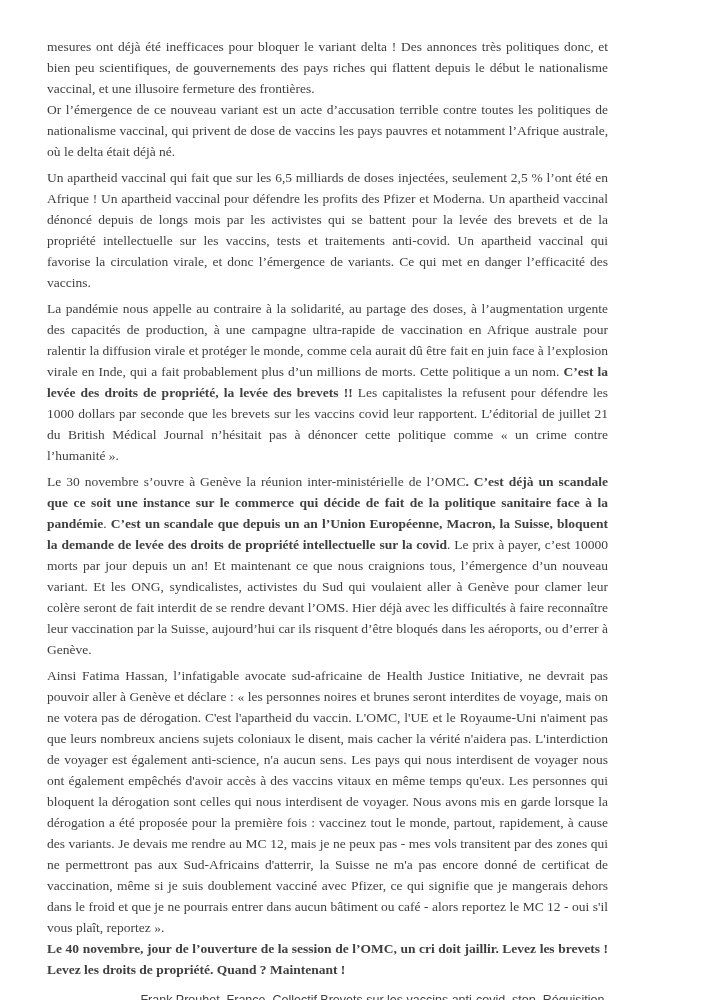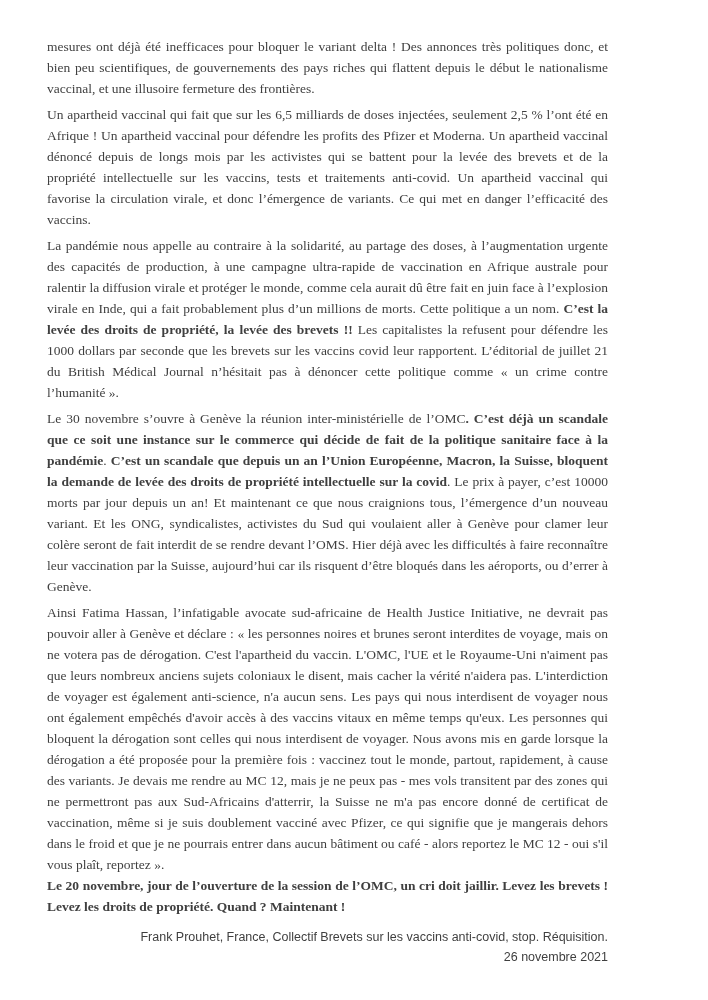--- a/index.html
+++ b/index.html
@@ -32,23 +32,24 @@
     text-align: right;
   }
   .signature div { margin: 0; }
 </style>
 </head>
 <body>
 
 <div class="page" style="background: rgb(255, 255, 255); color: rgb(63, 63, 63);">
   <div class="doc">
       <p><span>mesures ont déjà été inefficaces pour bloquer le variant delta ! Des annonces très politiques donc, et bien peu scientifiques, de gouvernements des pays riches qui flattent depuis le début le nationalisme vaccinal, et une illusoire fermeture des frontières.</span></p>
+      <p><span>Or l’émergence de ce nouveau variant est un acte d’accusation terrible contre toutes les politiques de nationalisme vaccinal, qui privent de dose de vaccins les pays pauvres et notamment l’Afrique australe, où le delta était déjà né.</span></p>
       <p class="gap"><span>Un apartheid vaccinal qui fait que sur les 6,5 milliards de doses injectées, seulement 2,5 % l’ont été en Afrique ! Un apartheid vaccinal pour défendre les profits des Pfizer et Moderna. Un apartheid vaccinal dénoncé depuis de longs mois par les activistes qui se battent pour la levée des brevets et de la propriété intellectuelle sur les vaccins, tests et traitements anti-covid. Un apartheid vaccinal qui favorise la circulation virale, et donc l’émergence de variants. Ce qui met en danger l’efficacité des vaccins.</span></p>
       <p class="gap"><span>La pandémie nous appelle au contraire à la solidarité, au partage des doses, à l’augmentation urgente des capacités de production, à une campagne ultra-rapide de vaccination en Afrique australe pour ralentir la diffusion virale et protéger le monde, comme cela aurait dû être fait en juin face à l’explosion virale en Inde, qui a fait probablement plus d’un millions de morts. Cette politique a un nom. </span><span class="run-b">C’est la levée des droits de propriété, la levée des brevets !!</span><span> Les capitalistes la refusent pour défendre les 1000 dollars par seconde que les brevets sur les vaccins covid leur rapportent. L’éditorial de juillet 21 du British Médical Journal n’hésitait pas à dénoncer cette politique comme « un crime contre l’humanité ».</span></p>
       <p class="gap"><span>Le 30 novembre s’ouvre à Genève la réunion inter-ministérielle de l’OMC</span><span class="run-b">. C’est déjà un scandale que ce soit une instance sur le commerce qui décide de fait de la politique sanitaire face à la pandémie</span><span>. </span><span class="run-b">C’est un scandale que depuis un an l’Union Européenne, Macron, la Suisse, bloquent la demande de levée des droits de propriété intellectuelle sur la covid</span><span>. Le prix à payer, c’est 10000 morts par jour depuis un an! Et maintenant ce que nous craignions tous, l’émergence d’un nouveau variant. Et les ONG, syndicalistes, activistes du Sud qui voulaient aller à Genève pour clamer leur colère seront de fait interdit de se rendre devant l’OMS. Hier déjà avec les difficultés à faire reconnaître leur vaccination par la Suisse, aujourd’hui car ils risquent d’être bloqués dans les aéroports, ou d’errer à Genève.</span></p>
       <p class="gap"><span>Ainsi Fatima Hassan, l’infatigable avocate sud-africaine de Health Justice Initiative, ne devrait pas pouvoir aller à Genève et déclare : </span><span class="run-i">« les personnes noires et brunes seront interdites de voyage, mais on ne votera pas de dérogation. C'est l'apartheid du vaccin. L'OMC, l'UE et le Royaume-Uni n'aiment pas que leurs nombreux anciens sujets coloniaux le disent, mais cacher la vérité n'aidera pas. L'interdiction de voyager est également anti-science, n'a aucun sens. Les pays qui nous interdisent de voyager nous ont également empêchés d'avoir accès à des vaccins vitaux en même temps qu'eux. Les personnes qui bloquent la dérogation sont celles qui nous interdisent de voyager. Nous avons mis en garde lorsque la dérogation a été proposée pour la première fois : vaccinez tout le monde, partout, rapidement, à cause des variants. Je devais me rendre au MC 12, mais je ne peux pas - mes vols transitent par des zones qui ne permettront pas aux Sud-Africains d'atterrir, la Suisse ne m'a pas encore donné de certificat de vaccination, même si je suis doublement vacciné avec Pfizer, ce qui signifie que je mangerais dehors dans le froid et que je ne pourrais entrer dans aucun bâtiment ou café - alors reportez le MC 12 - oui s'il vous plaît, reportez ».</span></p>
-      <p><span class="run-b">Le 20 novembre, jour de l’ouverture de la session de l’OMC, un cri doit jaillir. Levez les brevets ! Levez les droits de propriété. Quand ? Maintenant !</span></p>
+      <p><span class="run-b">Le 40 novembre, jour de l’ouverture de la session de l’OMC, un cri doit jaillir. Levez les brevets ! Levez les droits de propriété. Quand ? Maintenant !</span></p>
     </div>
   <div class="signature">
     <div>Frank Prouhet, France, Collectif Brevets sur les vaccins anti-covid, stop. Réquisition.</div>
     <div>26 novembre 2021</div>
   </div>
 </div>
 
 </body></html>

